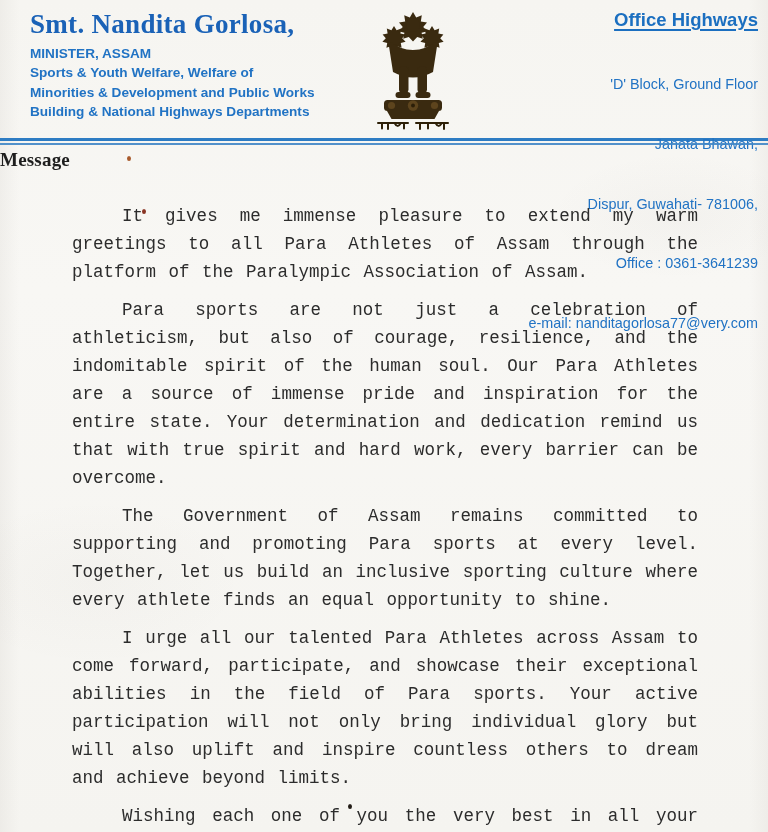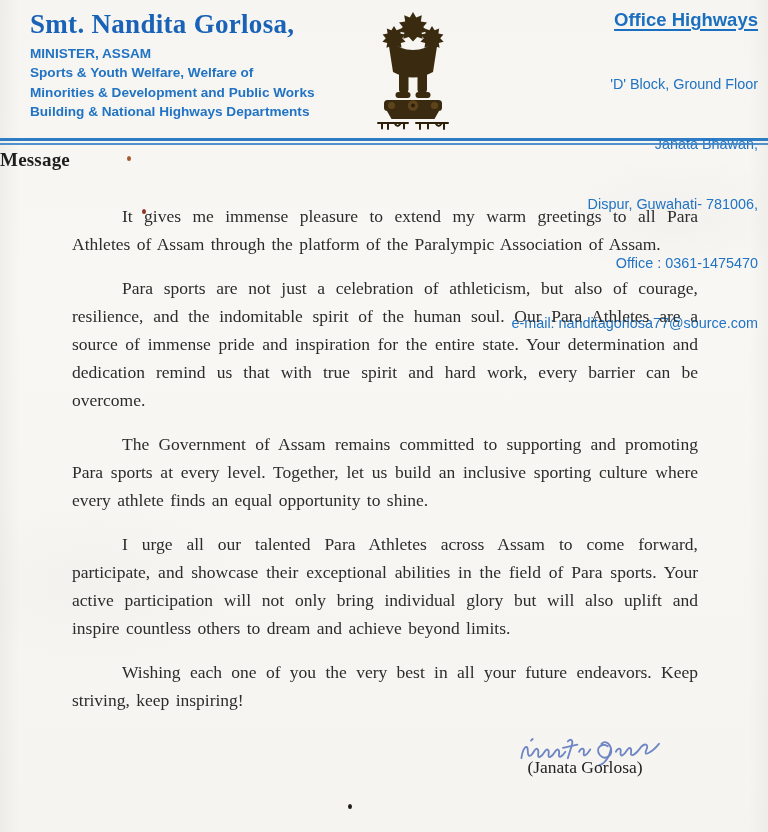--- a/index.html
+++ b/index.html
@@ -84,28 +84,28 @@
     margin-top: 3px;
     font-family: "Liberation Serif", serif;
     font-weight: bold;
     font-size: 19px;
     line-height: 24px;
     color: #1e1e1e;
     letter-spacing: 0.2px;
   }
   .letter-body { margin: 30px 70px 0 72px; }
   .letter-body p {
-    font-family: Liberation Serif, serif;
+    font-family: Liberation Mono, monospace;
     font-size: 17.5px;
     line-height: 28px;
     color: #2c2c2c;
     text-align: justify;
     text-indent: 50px;
     word-spacing: 2px;
-    margin: 16px 0 10px 0;
+    margin: 4px 0 10px 0;
   }
 
   
   .signature-block {
     width: 250px;
     margin: 12px 58px 0 auto;
     position: relative;
     text-align: center;
   }
   .sig-svg { display: block; margin: 0 auto -13px 55px; }
@@ -176,22 +176,22 @@
         </g>
       </svg>
       <span class="motto-text">सत्यमेव जयते</span>
     </div>
 
     <div class="lh-right">
       <div><span class="lh-office-heading">Office Highways</span></div>
       <div class="lh-office-line">'D' Block, Ground Floor</div>
       <div class="lh-office-line">Janata Bhawan,</div>
       <div class="lh-office-line">Dispur, Guwahati- 781006,</div>
-      <div class="lh-office-line">Office : 0361-1475470</div>
-      <div class="lh-office-line">e-mail: nanditagorlosa77@source.com</div>
+      <div class="lh-office-line">Office : 0361-3641239</div>
+      <div class="lh-office-line">e-mail: nanditagorlosa77@very.com</div>
     </div>
   </div>
 
   <div class="rule-double">
     <div class="rule-thick"></div>
     <div class="rule-gap"></div>
     <div class="rule-thin"></div>
   </div>
 
   <div class="message-heading">Message</div>

